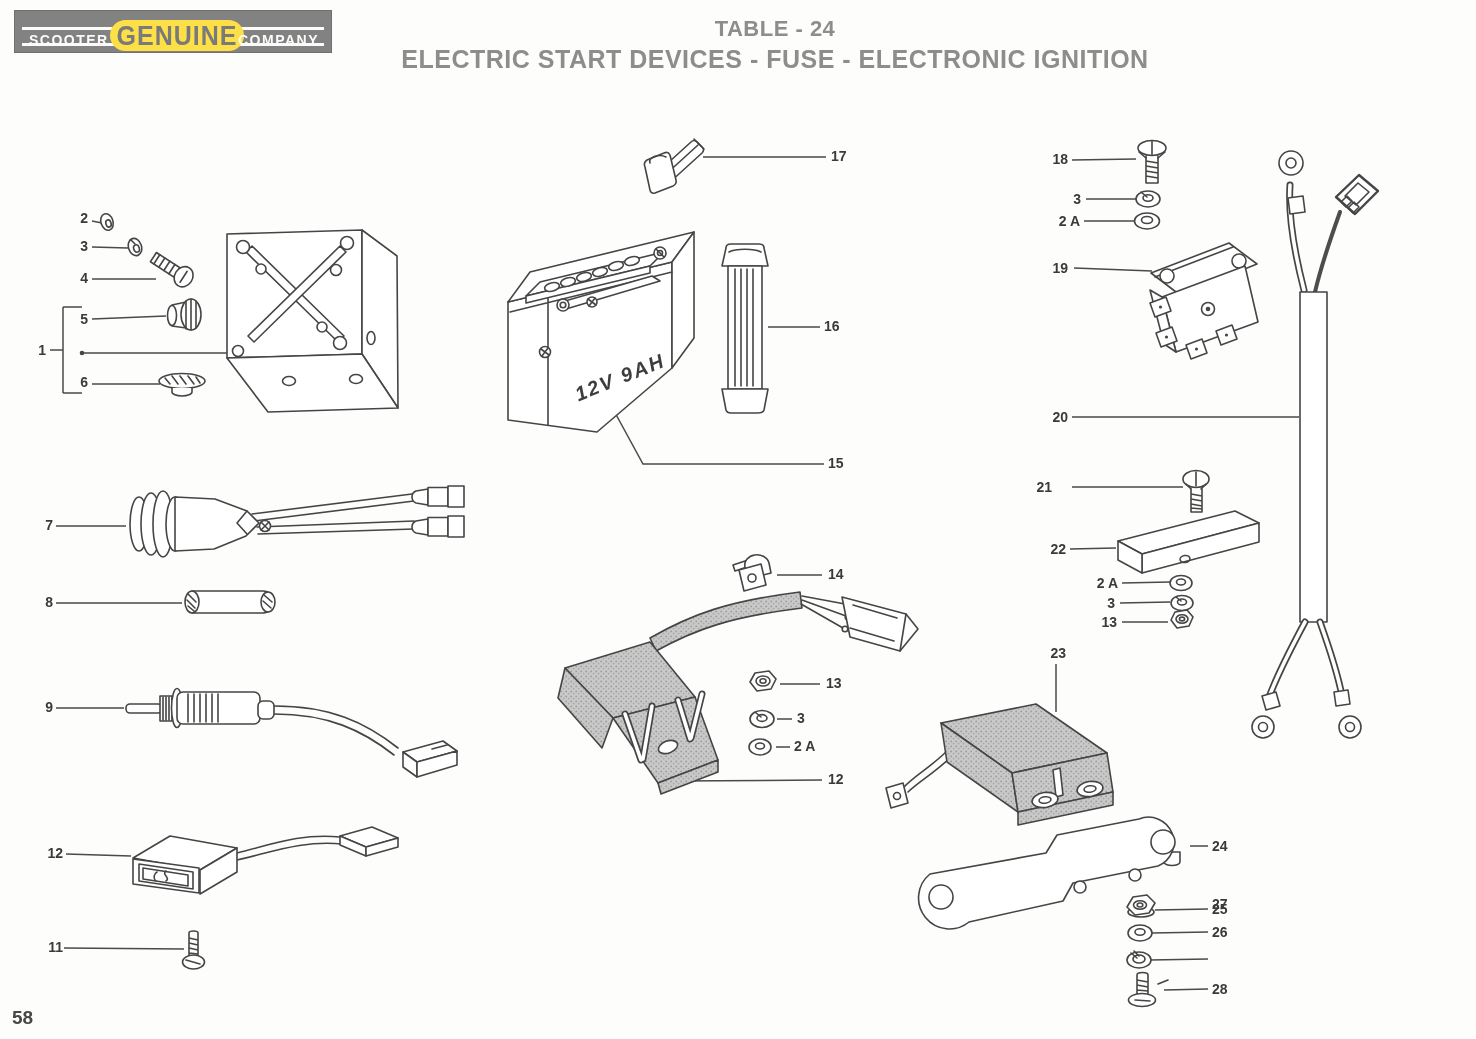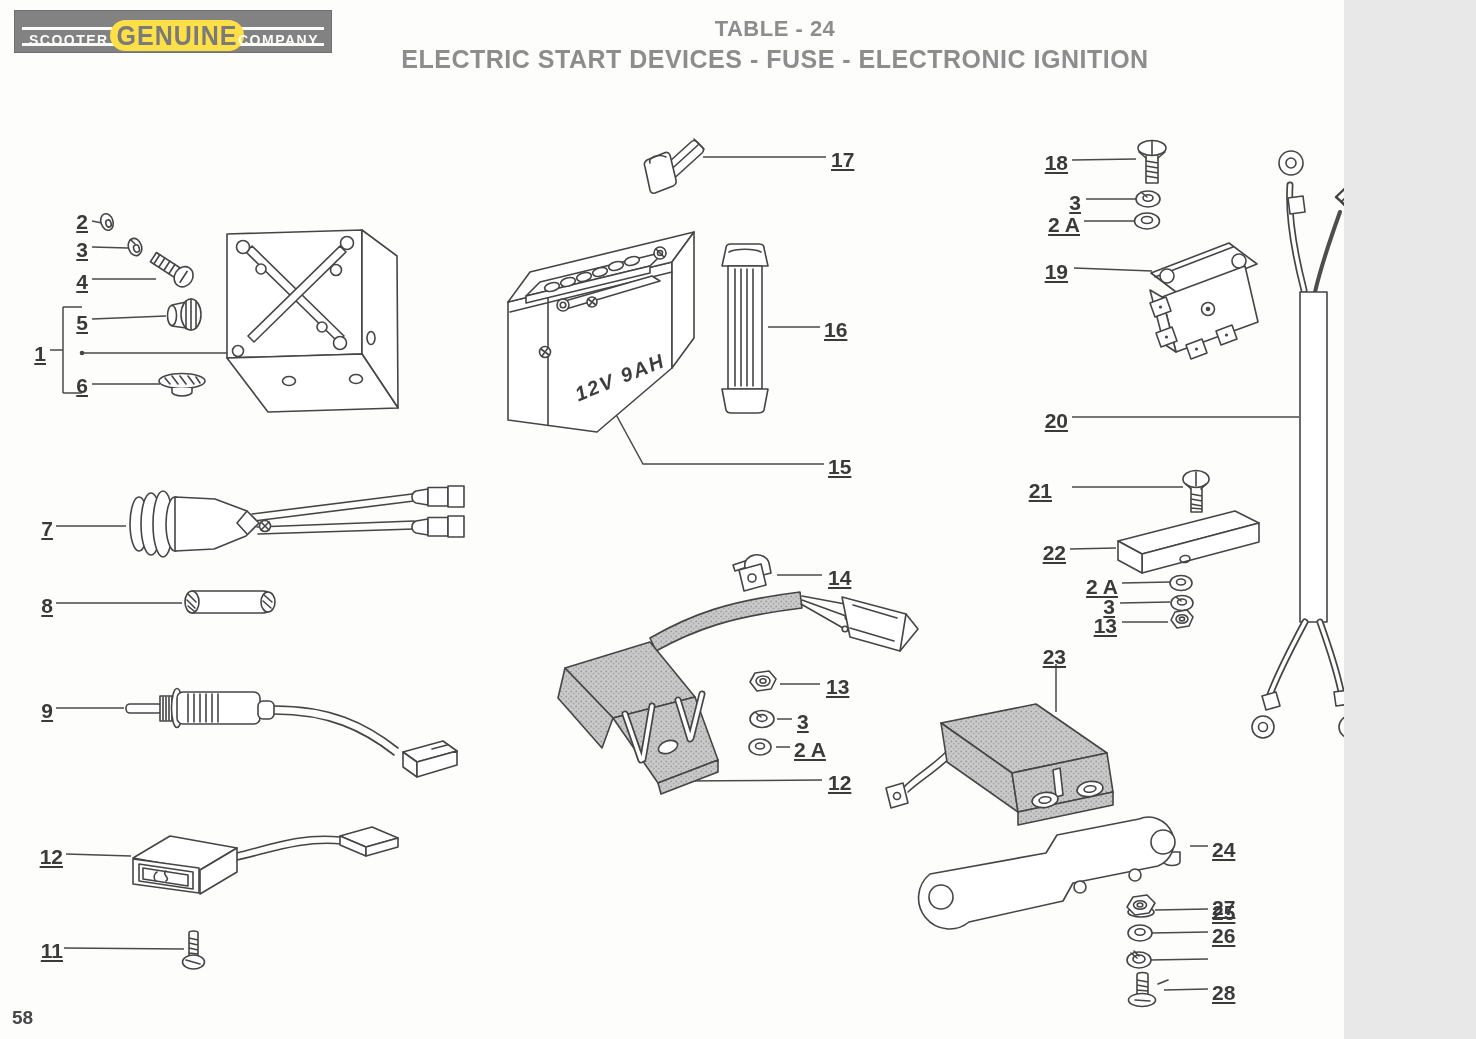--- a/index.html
+++ b/index.html
@@ -1,35 +1,35 @@
 <!DOCTYPE html>
 <html><head>
 <meta charset="utf-8">
 <style>
   html,body{margin:0;padding:0;background:#e8e8e8;}
-  .page{position:relative;width:1344px;height:1039px;background:#fdfdfc;overflow:hidden;
+  .page{position:relative;width:1476px;height:1039px;background:#fdfdfc;overflow:hidden;
         font-family:"Liberation Sans",sans-serif;}
   
   .logo{position:absolute;left:14px;top:10px;width:318px;height:43px;background:#828282;
         border:1px solid #707070;box-sizing:border-box;}
   .logo .stripe{position:absolute;left:7px;right:7px;height:3px;background:#fbfbfa;}
   .logo .stripe.top{top:16px}
   .logo .stripe.bot{bottom:6px}
   .logo .word{position:absolute;color:#fbfbfa;font-weight:bold;font-size:14px;letter-spacing:1.5px;top:21px;}
   .logo .word.scooter{left:14px}
   .logo .word.company{right:12px}
   .logo .capsule{position:absolute;left:95px;top:9px;width:134px;height:31px;background:#fde047;
         border-radius:16px;display:flex;align-items:center;justify-content:center;}
   .logo .capsule span{font-weight:bold;font-size:25px;color:#7a7a7a;letter-spacing:1px;transform:scaleY(1.12);}
   
   .title{position:absolute;left:775px;top:16px;transform:translateX(-50%);text-align:center;color:#8d8d8d;white-space:nowrap;}
   .title .t1{font-size:22px;font-weight:bold;letter-spacing:.5px;text-align:center;}
   .title .t2{font-size:25px;font-weight:bold;letter-spacing:.5px;margin-top:3px;}
   
-  .co{position:absolute;font-weight:bold;font-size:21px;color:#3a3a3a;width:44px;white-space:nowrap;text-decoration:underline;}
+  .co{position:absolute;font-weight:bold;font-size:14px;color:#3a3a3a;width:44px;white-space:nowrap;}
   .co.r{text-align:right}
   .co.w60{width:60px}
   .pagenum{position:absolute;left:12px;top:1007px;font-weight:bold;font-size:19px;color:#474747;}
   .batt-label{position:absolute;left:576px;top:384px;width:140px;transform:rotate(-22deg);
         transform-origin:left center;font-weight:bold;font-style:italic;font-size:20px;
         letter-spacing:2px;color:#3d3d3d;}
   
   svg.art{position:absolute;left:0;top:0;}
   .ln{stroke:#4a4a4a;stroke-width:1.5;fill:none;}
   .o{stroke:#454545;stroke-width:1.6;fill:none;stroke-linejoin:round;stroke-linecap:round;}

